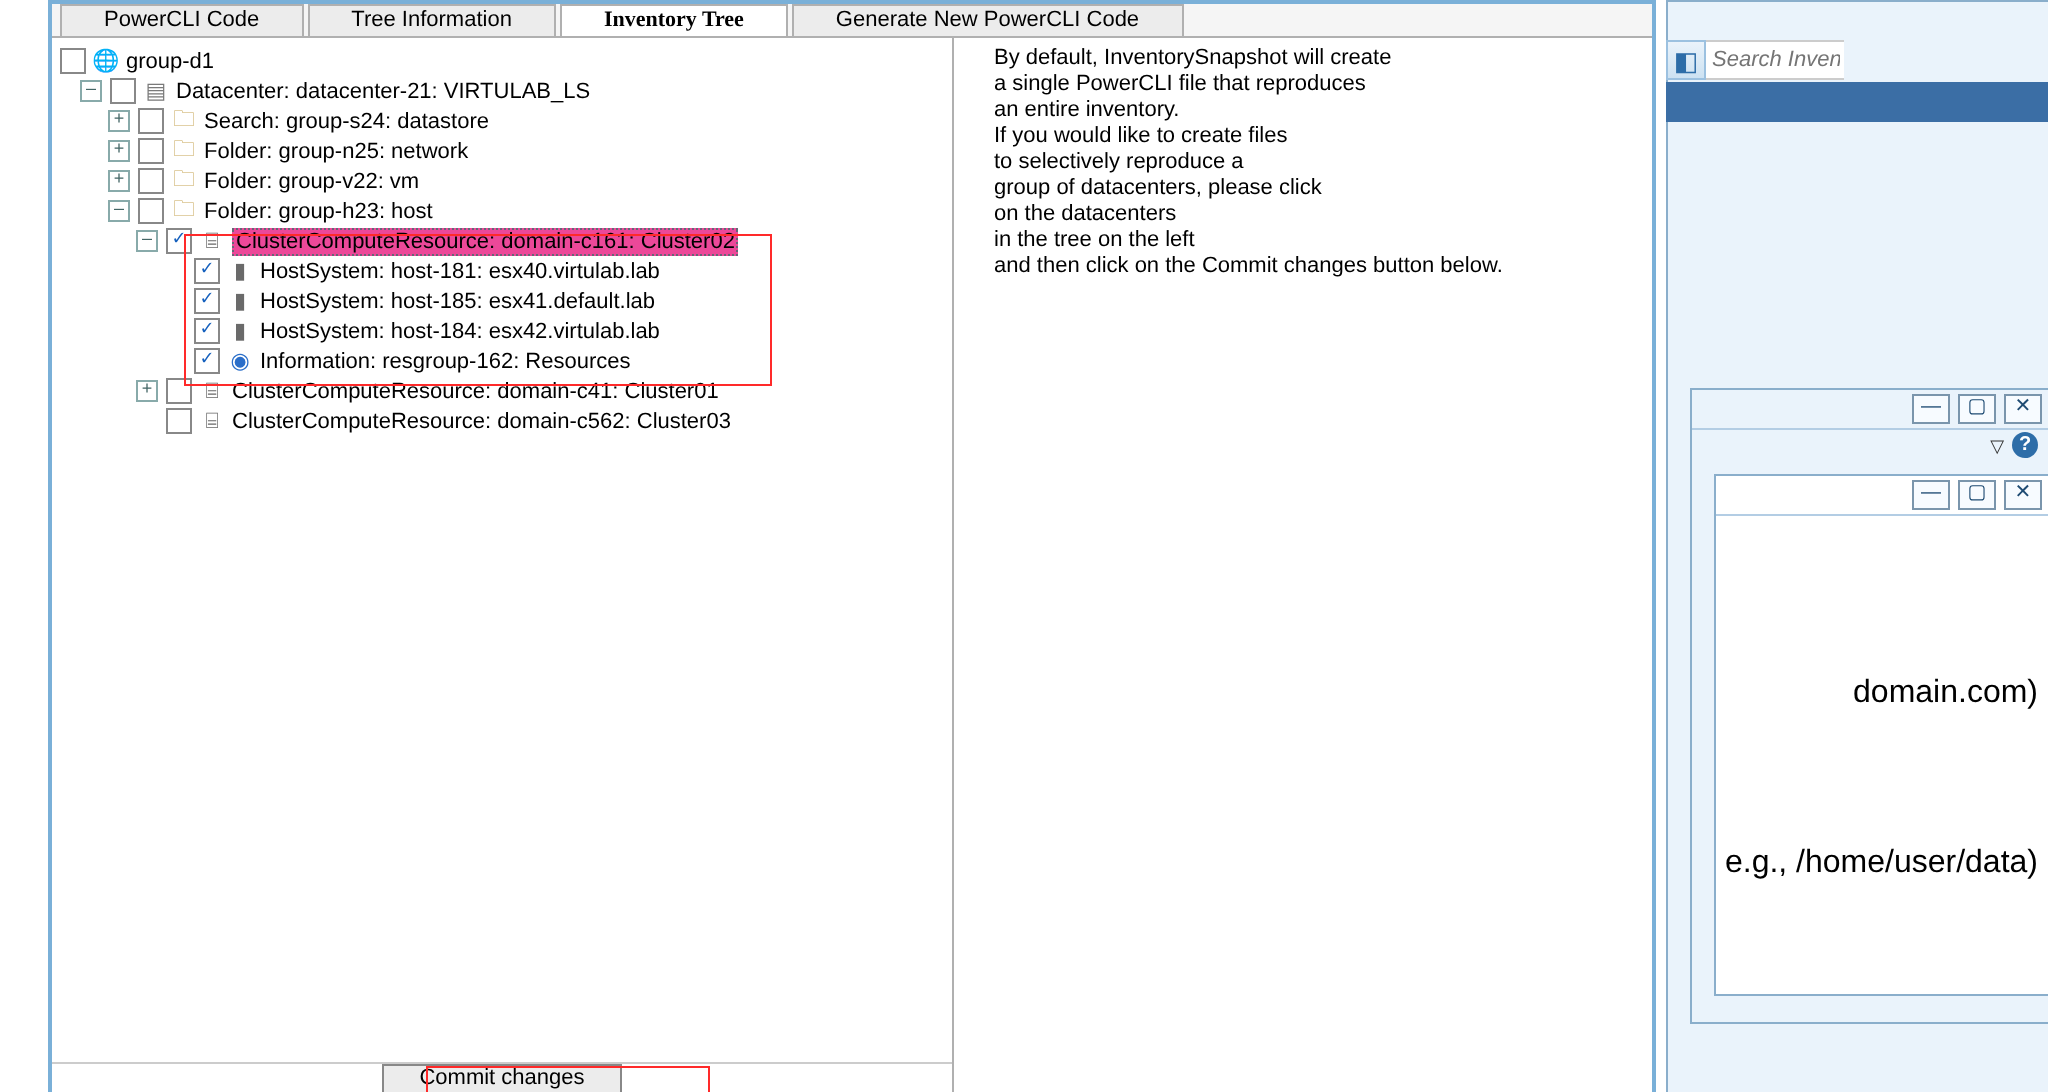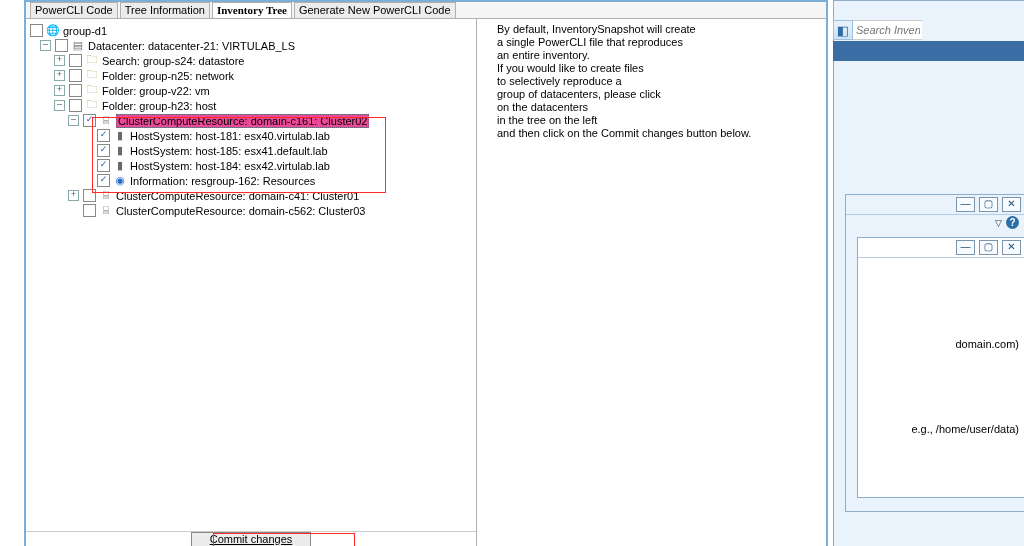--- a/index.html
+++ b/index.html
@@ -26,21 +26,21 @@
   }
   .tabbar {
     height: 16px;
     background: #f5f5f5;
     border-bottom: 1px solid #b0b0b0;
     display: flex;
     align-items: stretch;
     padding-left: 4px;
   }
   .tab {
-    padding: 1px 4px;
+    padding: 1px 21px;
     margin-right: 2px;
     border: 1px solid #b0b0b0;
     border-bottom: none;
     background: #ececec;
     cursor: pointer;
     line-height: 13px;
   }
   .tab.active { background: #fff; font-weight: bold; font-family: Liberation Serif, serif; }
 
   .split {
@@ -128,21 +128,20 @@
     display: flex;
     justify-content: center;
     border-top: 1px solid #ccc;
     height: 15px;
   }
   .commitBtn {
     border: 1px solid #888;
     background: #ececec;
     padding: 0 18px;
     line-height: 13px;
-    text-decoration: underline;
     color: #000;
     cursor: pointer;
   }
 
   
   .bgWin {
     position: absolute;
     border: 1px solid #8aaecb;
     background: #eaf3fb;
   }
@@ -207,21 +206,21 @@
   .helpRow .arrow { font-size:9px; color:#333; }
   .helpRow .q {
     width:13px;height:13px;border-radius:50%;
     background:#2d6da8;color:#fff;
     font-size:10px;line-height:13px;text-align:center;font-weight:bold;
   }
 
   .hintText {
     position: absolute;
     right: 6px;
-    font-size: 11px;
+    font-size: 16px;
     color: #000;
     white-space: nowrap;
   }
 
   .filterBar {
     position: absolute;
     left: 931px; bottom: 55px;
     display: flex; align-items: center; gap: 2px;
   }
   .filterBar .drop {

